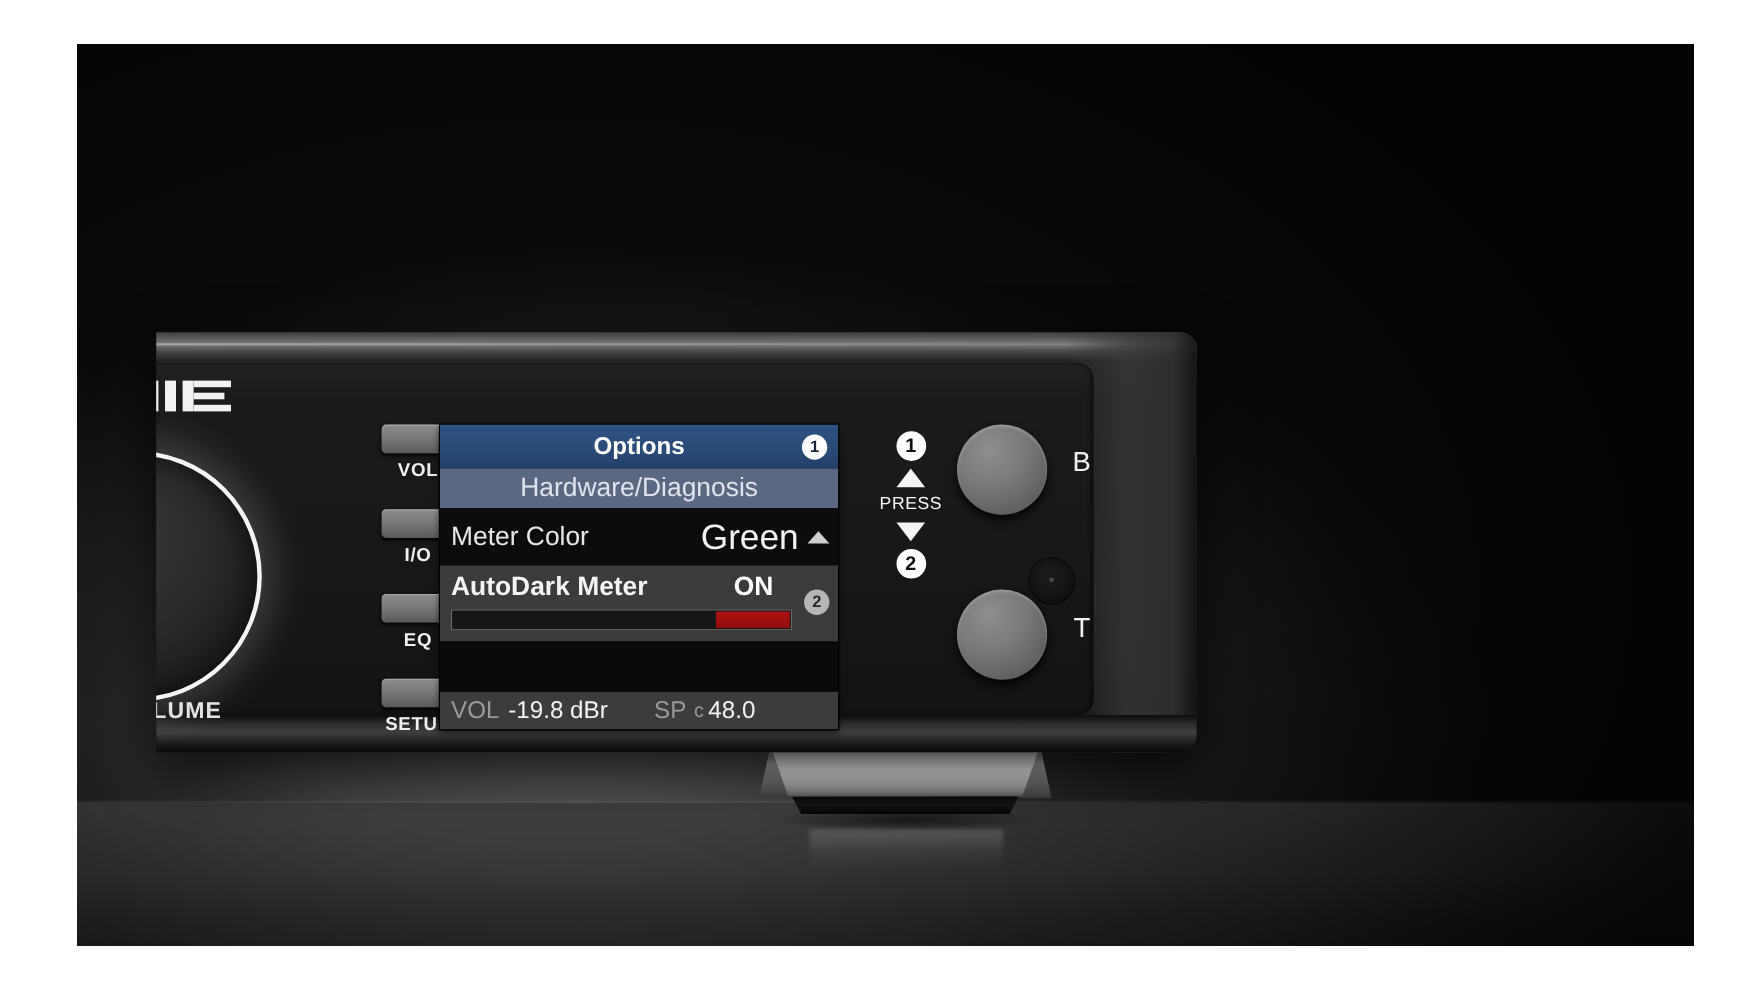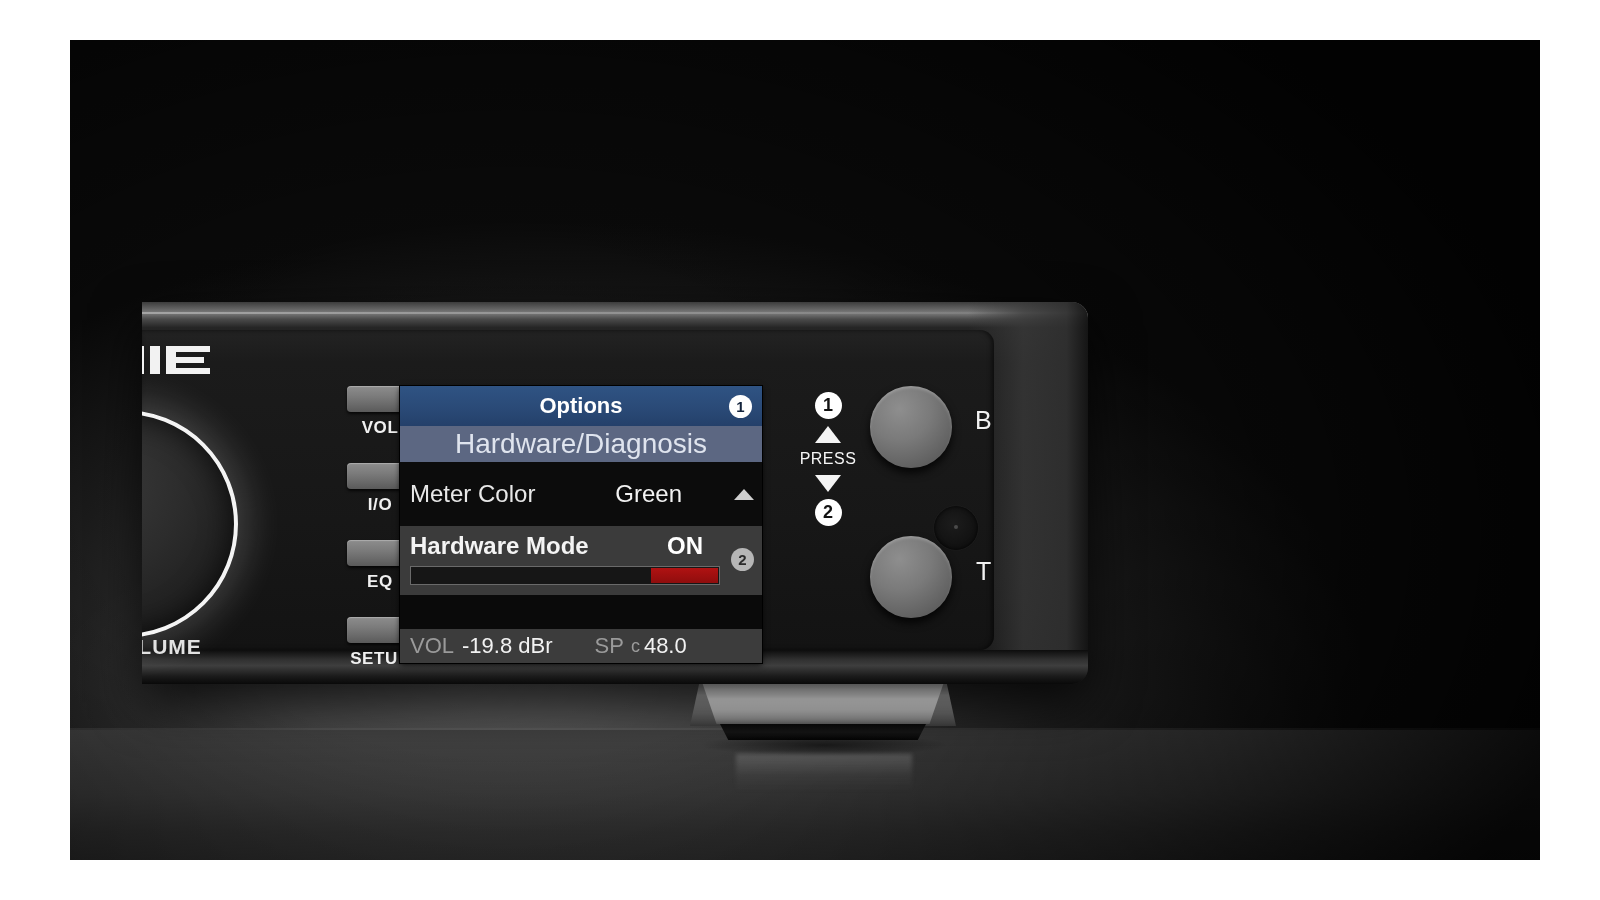--- a/index.html
+++ b/index.html
@@ -232,32 +232,31 @@
   .badge-white { background: #ffffff; color: #13233c; right: 10px; top: 9px; }
   .badge-gray  { background: #b6b6b6; color: #2a2a2a; }
 
   .lcd-sub {
     height: 36px;
     background: #5c6782;
     display: flex;
     align-items: center;
     justify-content: center;
   }
-  .lcd-sub-text { color: #dfe4ee; font-size: 28px; }
+  .lcd-sub-text { color: #dfe4ee; font-size: 24px; }
 
   .lcd-item {
-    height: 64px;
+    height: 52px;
     background: #0c0c0c;
     display: flex;
     align-items: center;
     padding: 0 8px 0 10px;
-    gap: 44px;
   }
   .lcd-item-label { color: #e8e8e8; font-size: 24px; flex: 1; }
-  .lcd-item-value { color: #f2f2f2; font-size: 24px; margin-right: 8px; }
+  .lcd-item-value { color: #f2f2f2; font-size: 32px; margin-right: 8px; }
   .tri {
     width: 0; height: 0;
     border-left: 10px solid transparent;
     border-right: 10px solid transparent;
   }
   .tri-up   { border-bottom: 11px solid #cfcfcf; }
   .tri-down { border-top: 11px solid #cfcfcf; }
 
   .lcd-active {
     background: #3b3b3b;
@@ -476,21 +475,21 @@
           </div>
 
           <div class="lcd-row lcd-item">
             <span class="lcd-item-label">Meter Color</span>
             <span class="lcd-item-value">Green</span>
             <span class="tri tri-up"></span>
           </div>
 
           <div class="lcd-row lcd-active">
             <div class="lcd-active-head">
-              <span class="lcd-active-label">Hardware Mode</span>
+              <span class="lcd-active-label">AutoDark Meter</span>
               <span class="lcd-active-value">ON</span>
             </div>
             <div class="slider-track">
               <div class="slider-fill" id="slider-fill" style="left: 78%; right: 1px; background: linear-gradient(rgb(176, 18, 18) 0%, rgb(143, 13, 13) 100%);"></div>
             </div>
             <span class="badge badge-gray" style="right:8px; top:22px;">2</span>
           </div>
 
 
           <div class="lcd-status">

